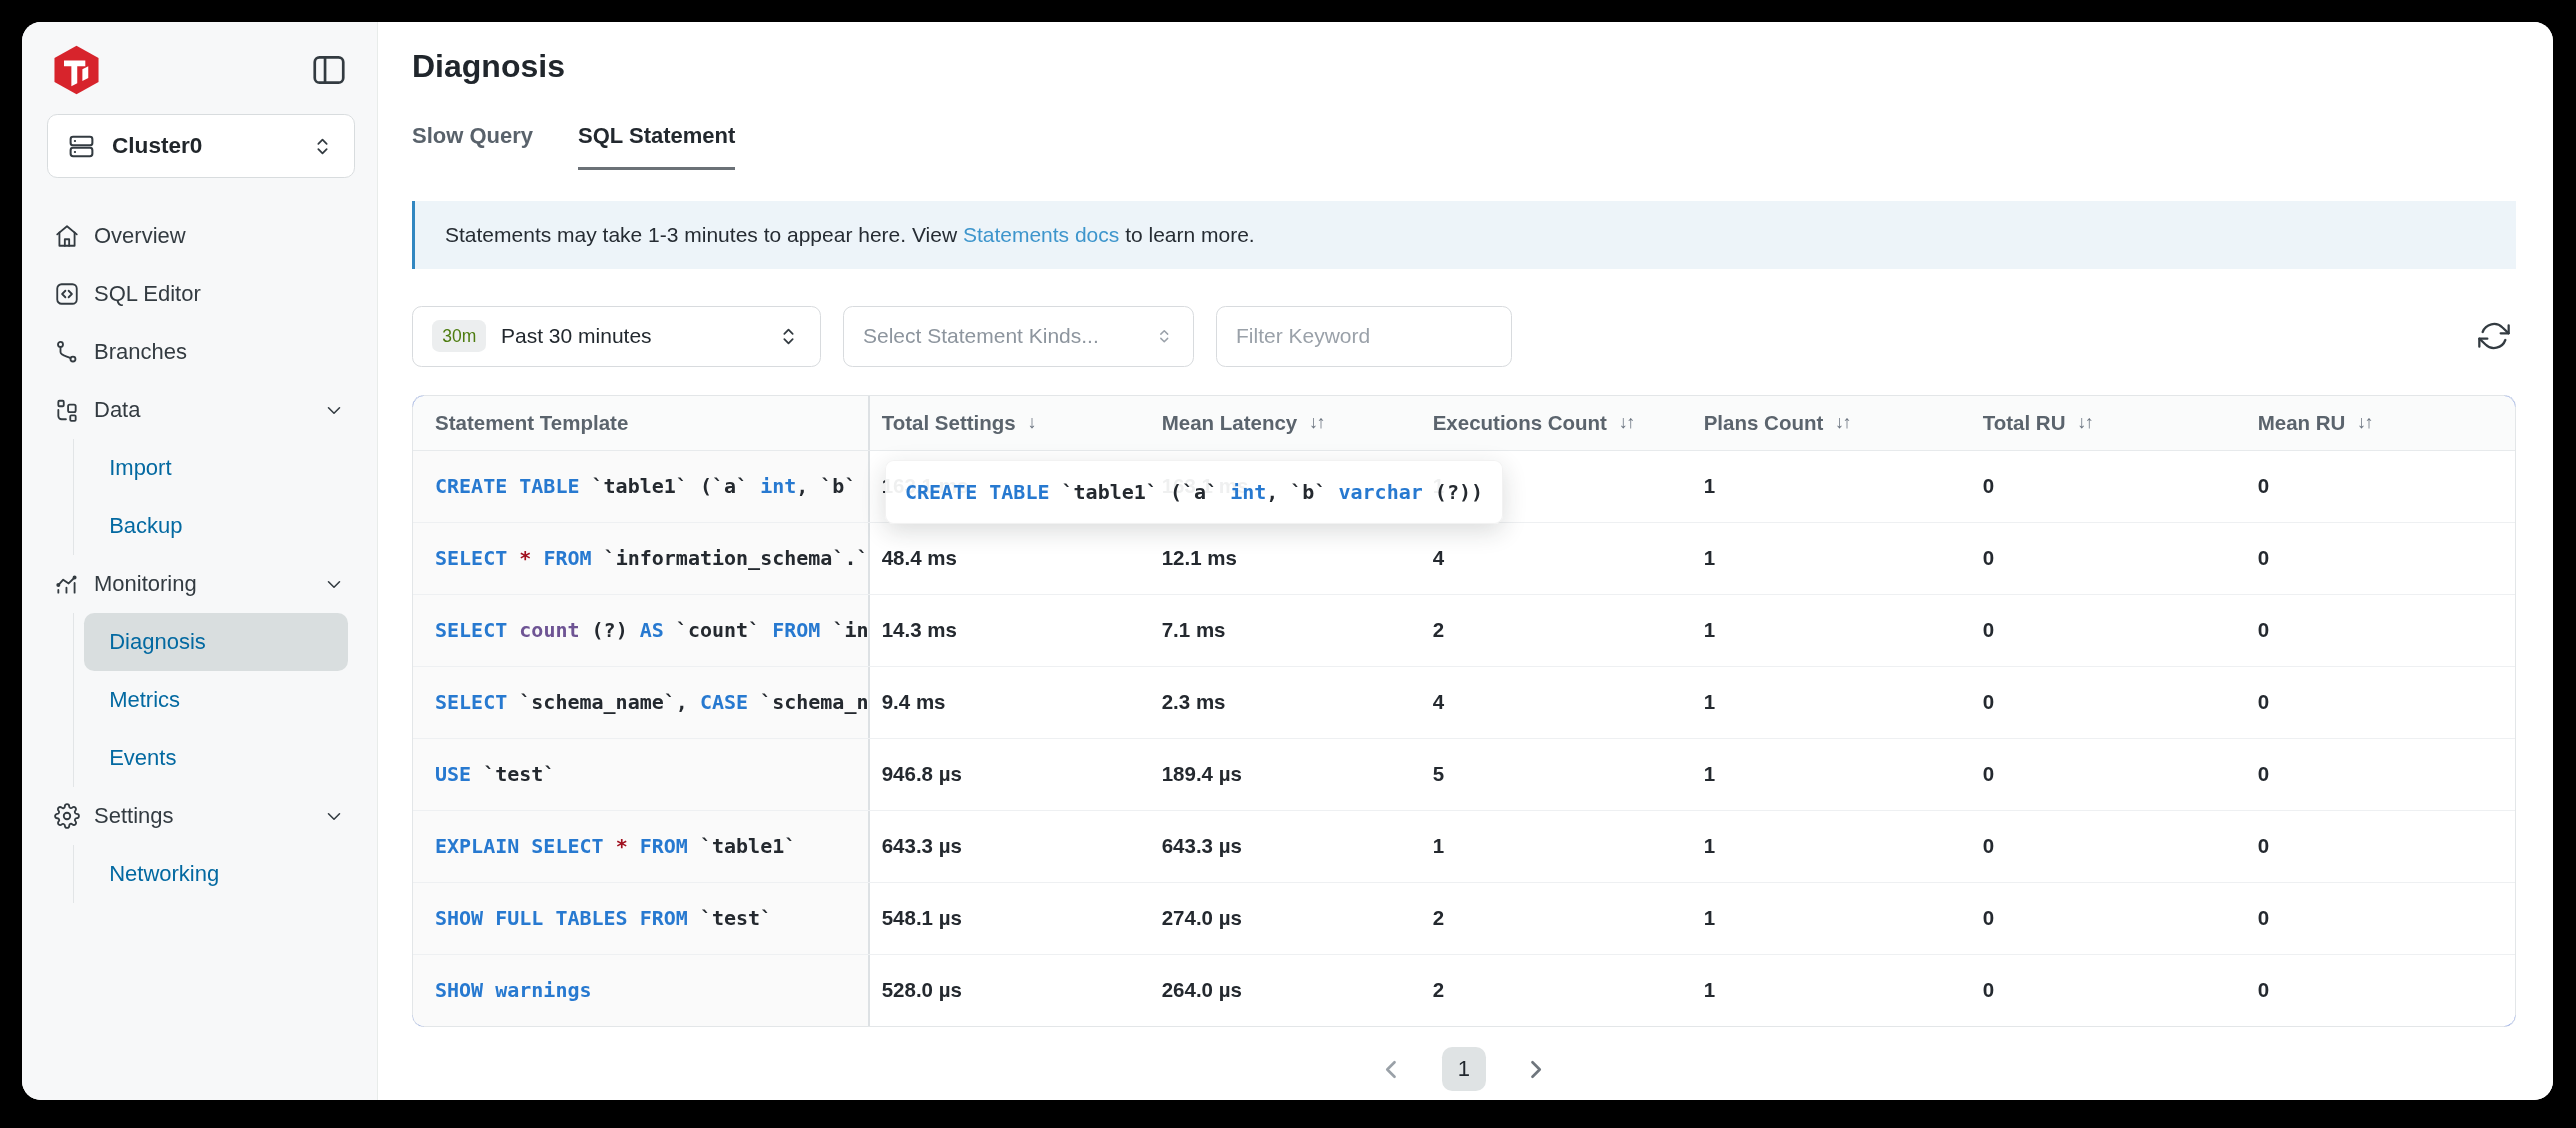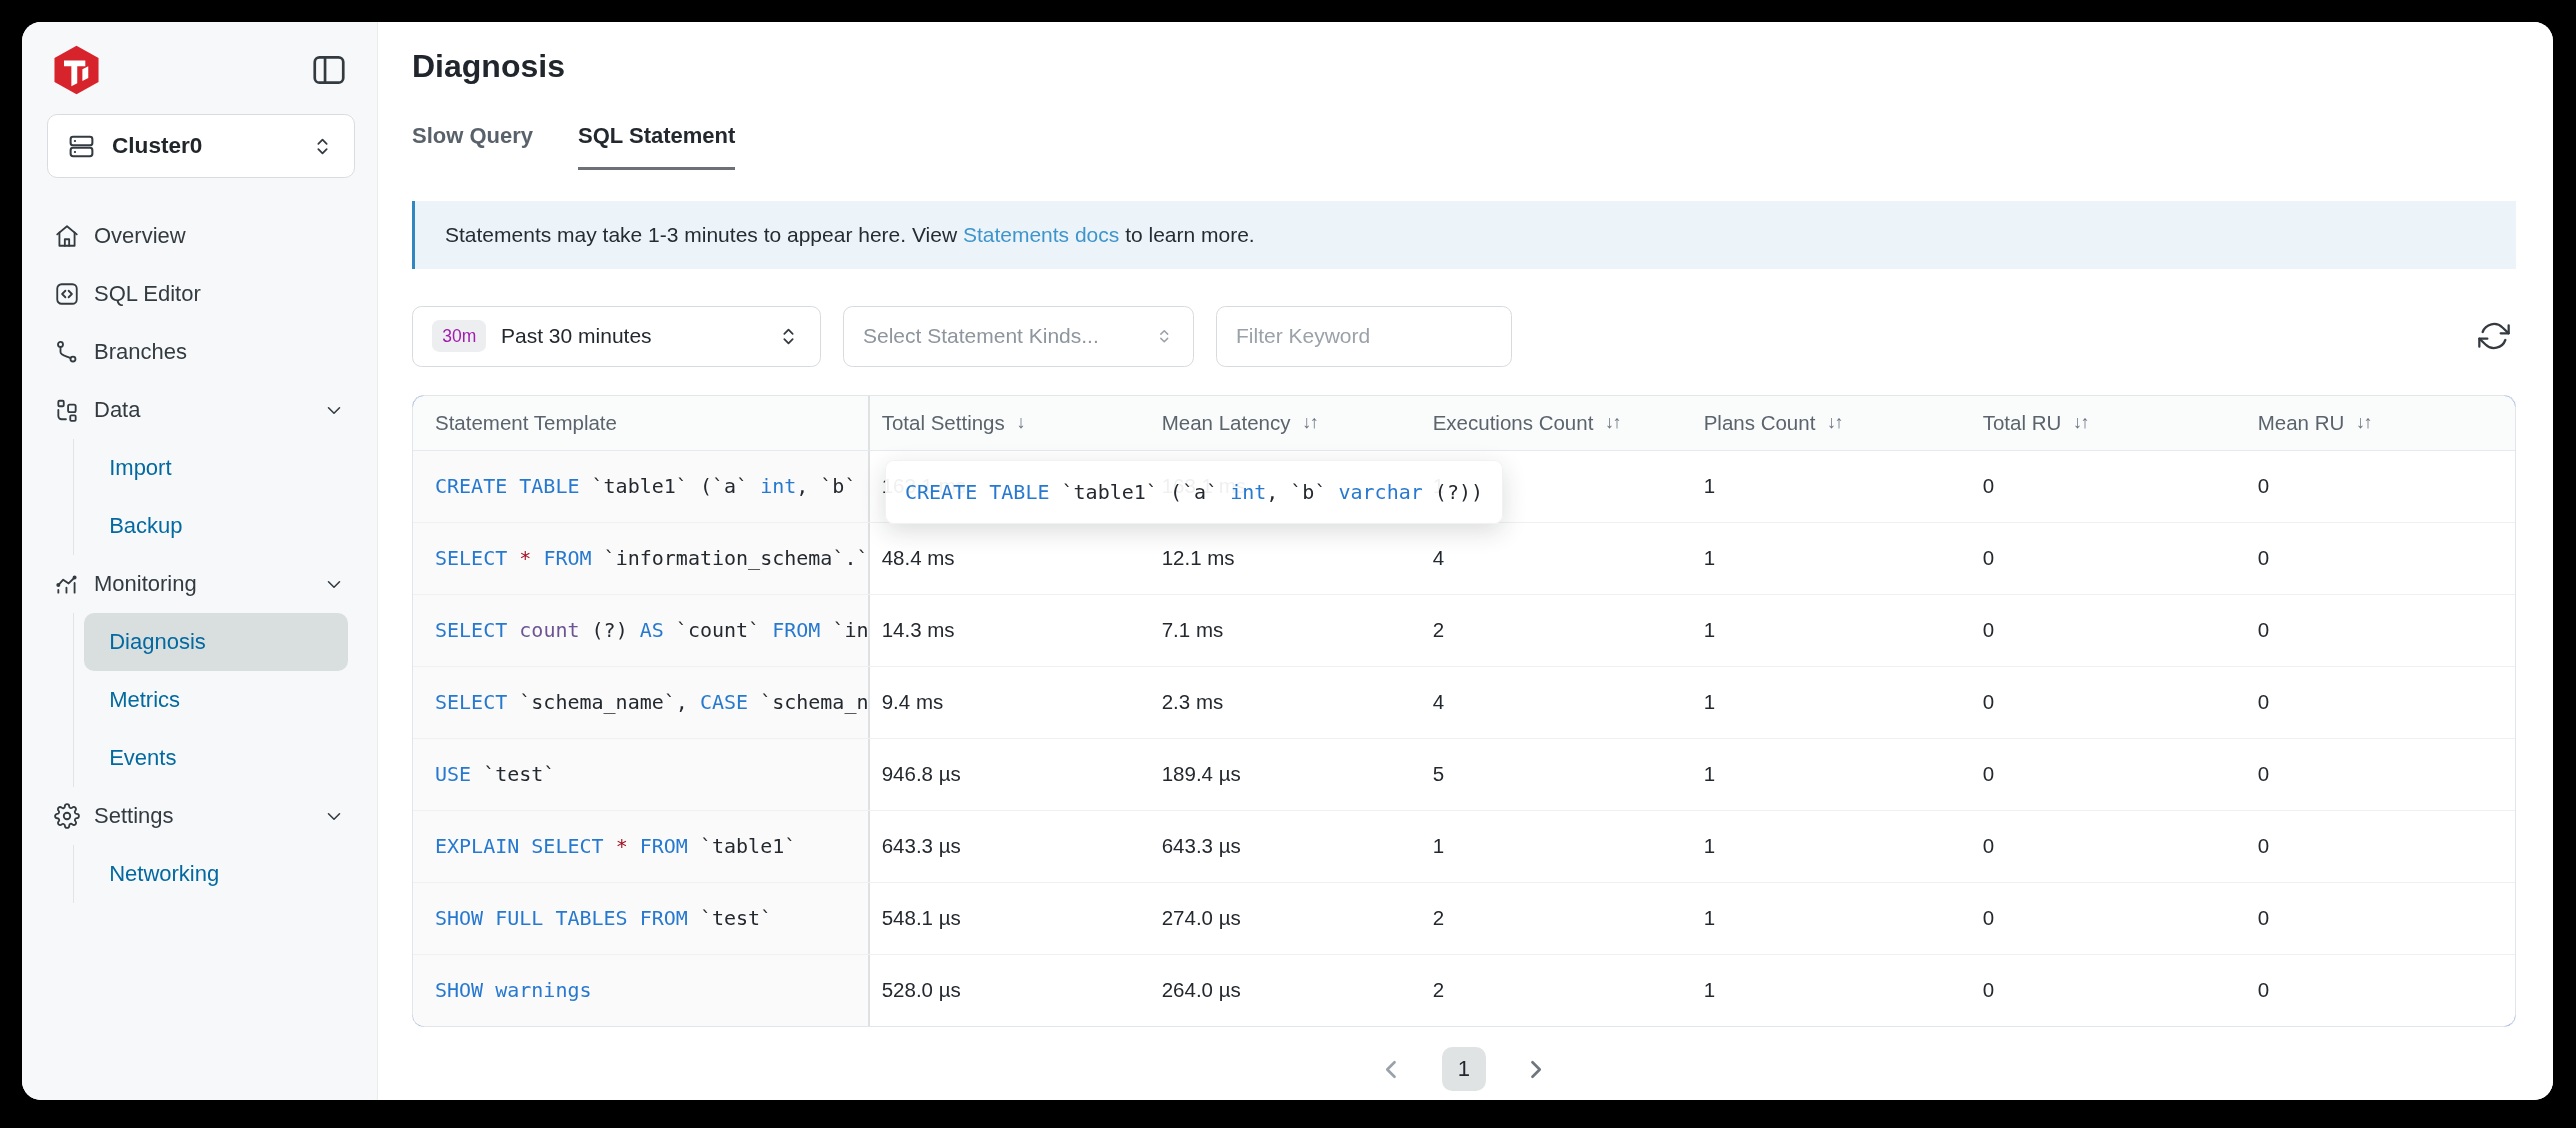--- a/index.html
+++ b/index.html
@@ -31,32 +31,32 @@
   .page-title { font-size:32px; font-weight:600; color:#20262c; }
   .tabs { display:flex; gap:45px; margin-top:38px; }
   .tab { font-size:22px; font-weight:600; color:#59626b; padding-bottom:17.5px; cursor:pointer; }
   .tab.active { color:#22282e; border-bottom:3.7px solid #6b7177; }
   .banner { margin-top:31px; background:#edf4f9; border-left:3.7px solid #3287c1; padding:22px 30px; font-size:21px; color:#262c33; }
   .banner a { color:#3d95cc; text-decoration:none; cursor:pointer; }
 
   .filters { margin-top:37px; display:flex; align-items:center; gap:22px; }
   .control { height:61px; background:#fff; border:1.5px solid #d8dbde; border-radius:9.5px; display:flex; align-items:center; padding:0 19px; }
   .time-select { width:409px; gap:14.6px; cursor:pointer; }
-  .badge { background:#eceeef; border-radius:7.3px; padding:5.8px 10.2px; font-size:17.5px; color:#a21caf; }
+  .badge { background:#eceeef; border-radius:7.3px; padding:5.8px 10.2px; font-size:17.5px; color:#4d7c0f; }
   .time-label { font-size:21px; color:#22282e; }
   .kinds-select { width:351px; cursor:pointer; }
   .kinds-ph { font-size:21px; color:#8d959e; }
   .control .updown { margin-left:auto; }
   .keyword-input { width:296px; font-size:21px; color:#22282e; border:1.5px solid #d8dbde; border-radius:9.5px; height:61px; padding:0 19px; font-family:"Liberation Sans",sans-serif; outline:none; }
   .keyword-input::placeholder { color:#9aa1a9; }
   .spacer { flex:1; }
   .refresh-btn { width:35px; height:35px; margin-right:4.4px; cursor:pointer; display:flex; align-items:center; justify-content:center; }
 
   
-  .table { margin-top:28px; border:1.5px solid #e3e6e8; border-radius:11.7px; overflow:hidden; position:relative; background:#1d4ed8; }
+  .table { margin-top:28px; border:1.5px solid #e3e6e8; border-radius:11.7px; overflow:hidden; position:relative; background:#1d4ed8;font-weight:bold; }
   .grid { display:grid; grid-template-columns:457px 280px 271px 271px 279px 275px auto; }
   .t-head { background:#fafbfb; border-bottom:0.7px solid #e7eaec; }
   .th { height:54px; display:flex; align-items:center; gap:11.7px; font-size:20.5px; color:#5b646d; padding-left:11.7px; cursor:pointer; }
   .th.c0 { padding-left:22px; border-right:2.2px solid #dde1e4; cursor:default; }
   .sort { font-size:18px; color:#6b7480; letter-spacing:-1.5px; }
   .tr { border-top:0.7px solid #eef0f2; background:#fff; }
   .tr:first-child { border-top:none; }
   .td { height:71px; display:flex; align-items:center; font-size:20.5px; color:#24292f; padding-left:11.7px; }
   .td.c0 { background:#fafafa; border-right:2.2px solid #dde1e4; padding-left:22px; padding-right:14.6px; overflow:hidden; }
   .sql { font-family:"DejaVu Sans Mono", monospace; font-size:20px; white-space:pre; }

